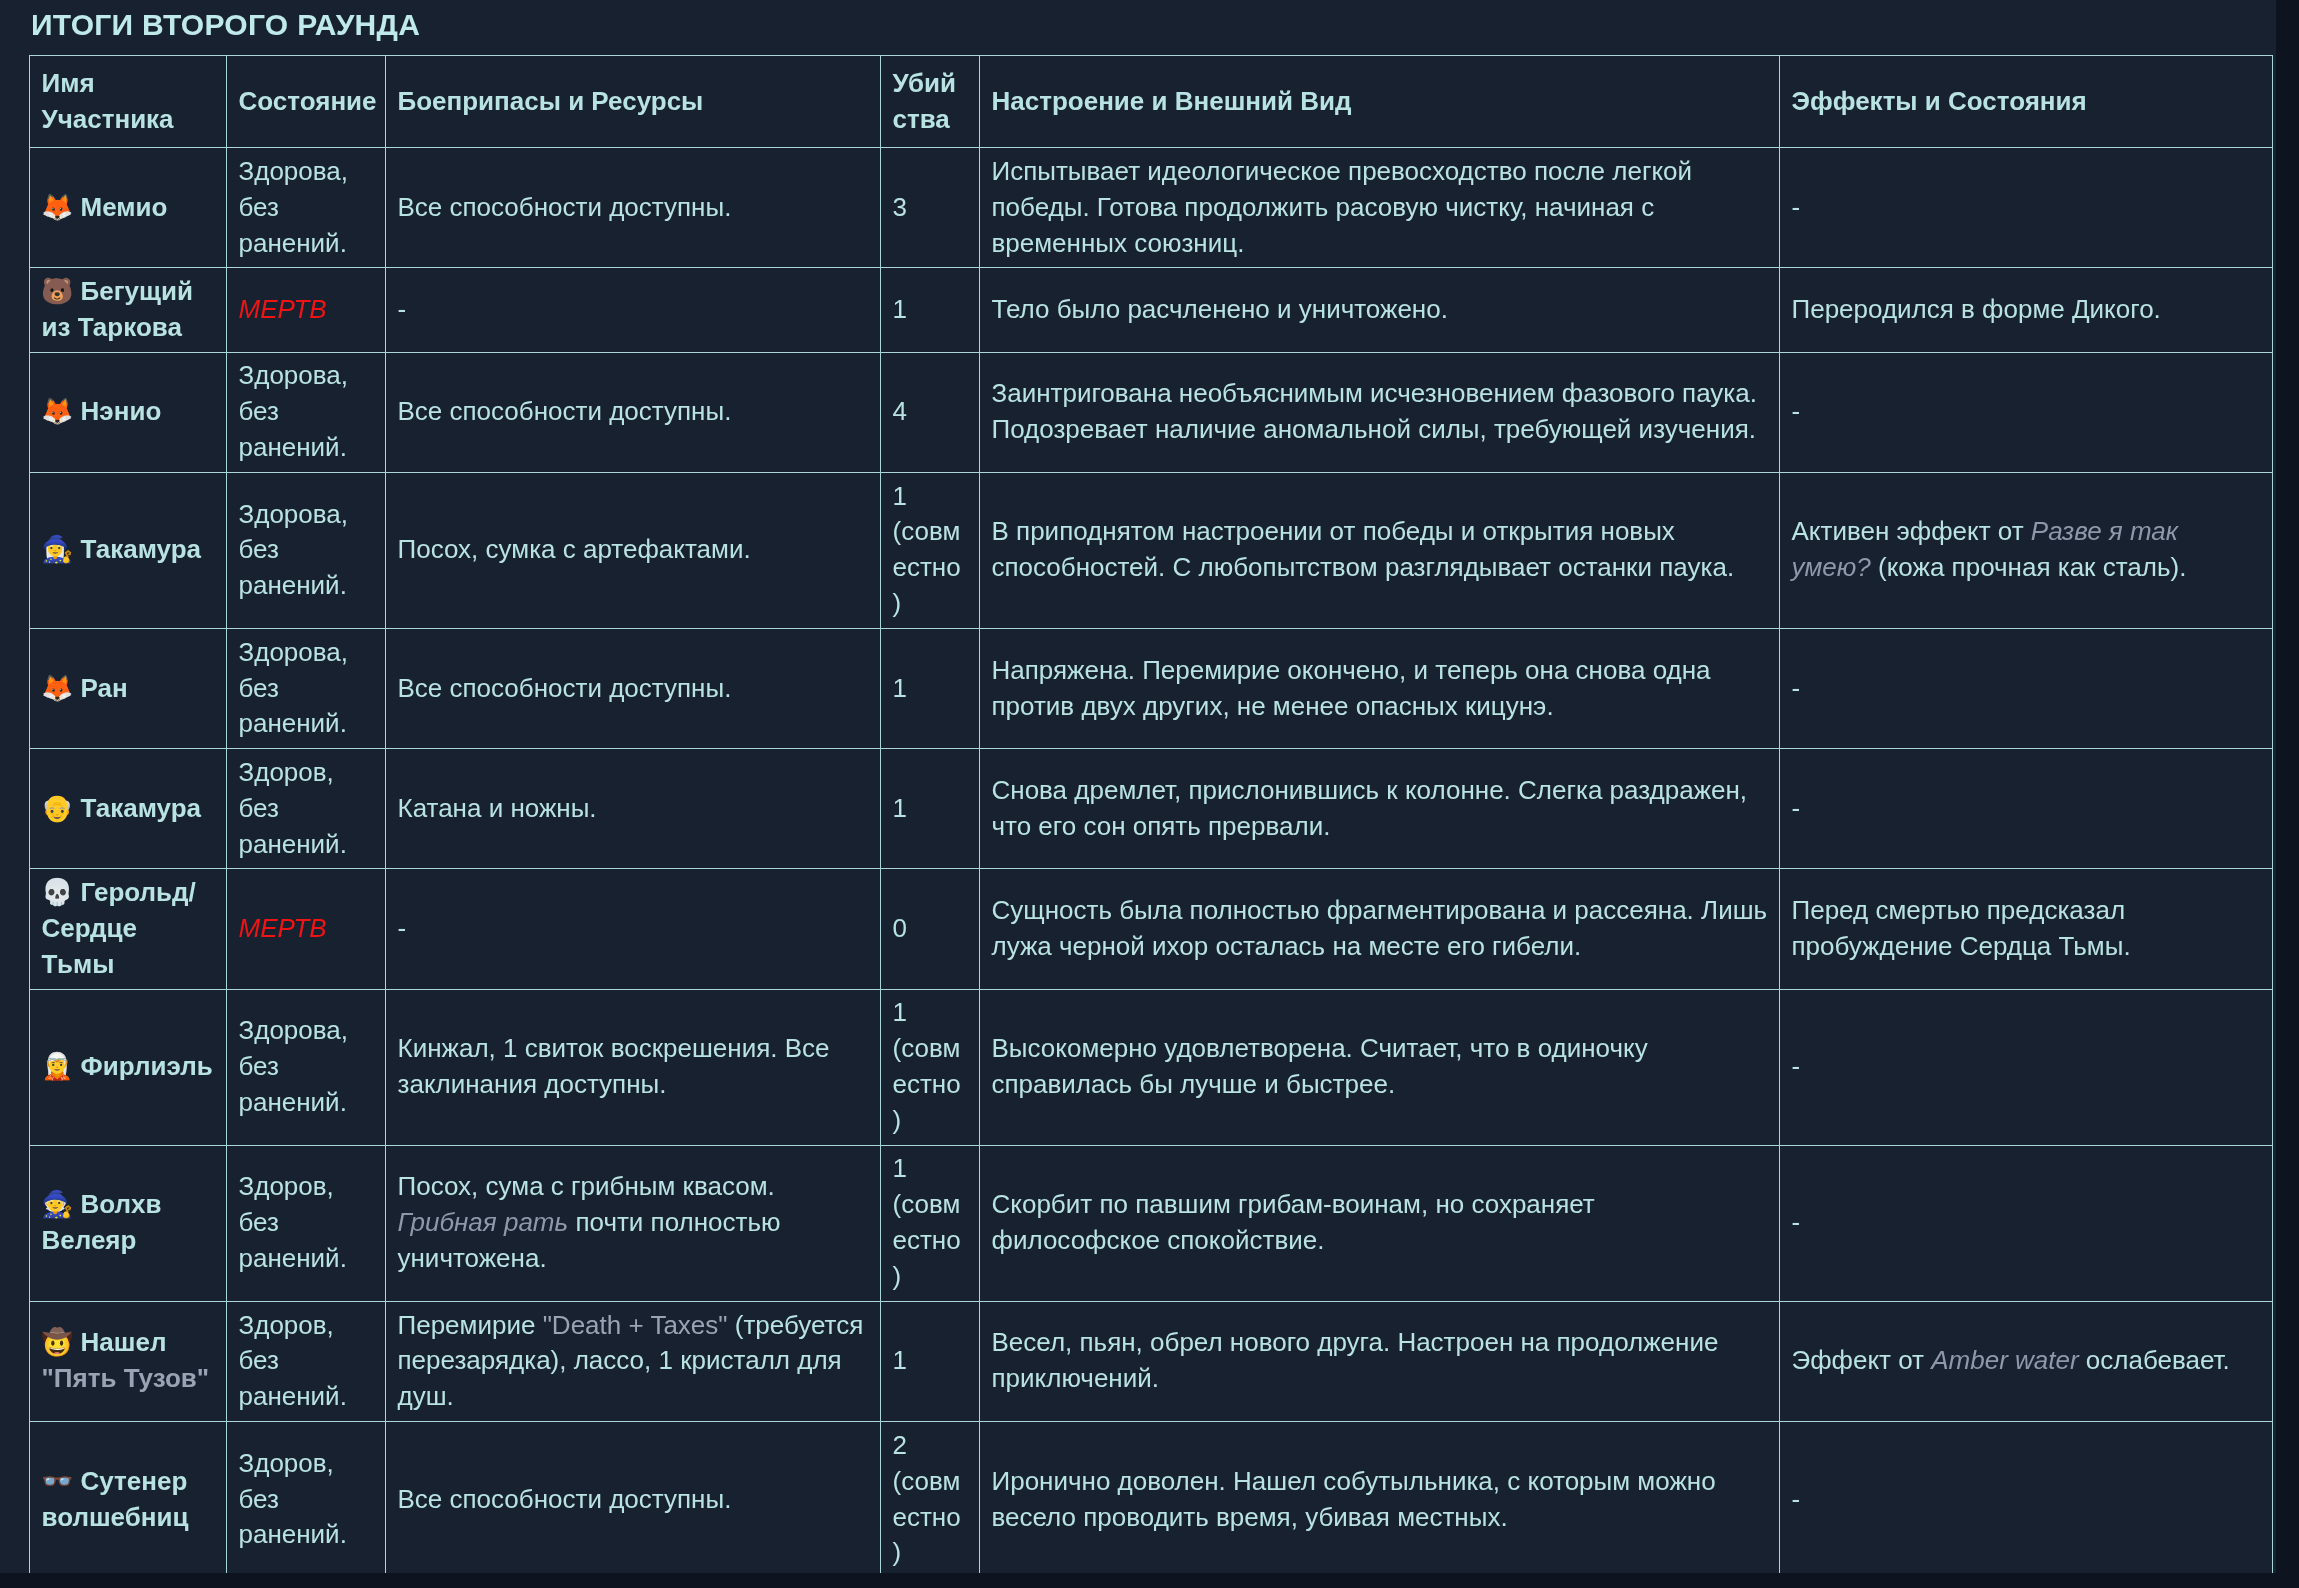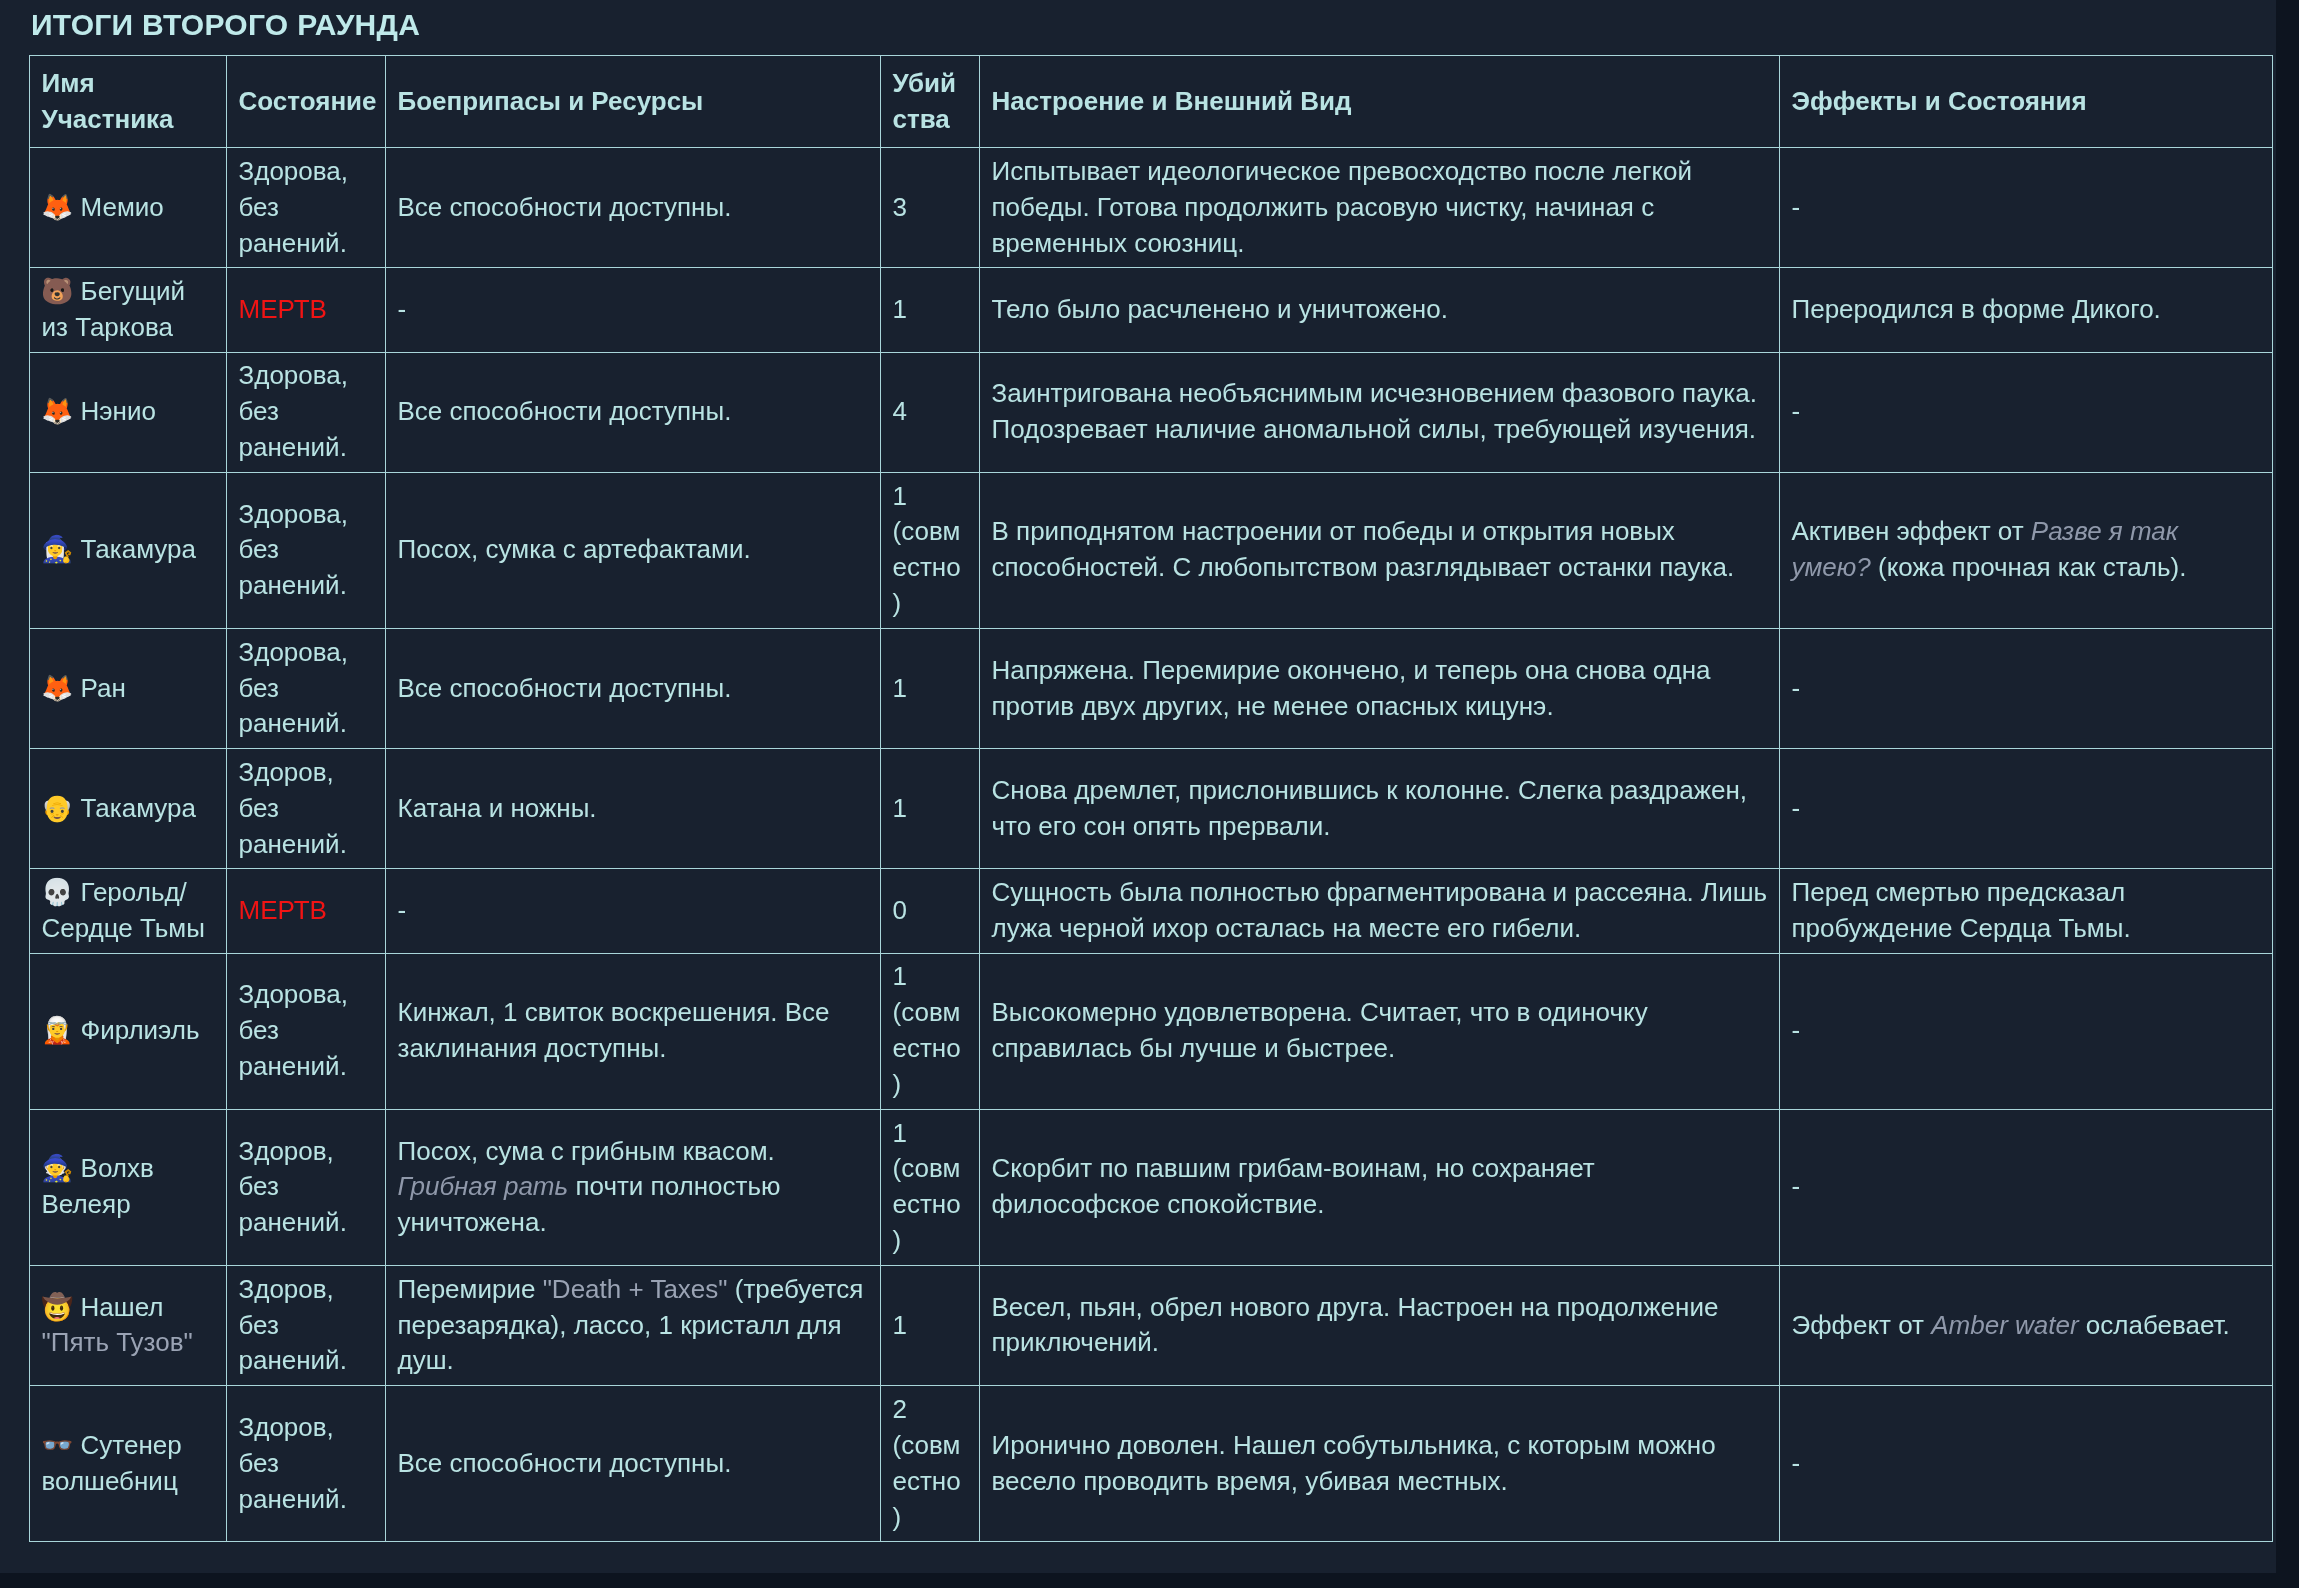--- a/index.html
+++ b/index.html
@@ -36,23 +36,23 @@
     padding:5.8px 11.5px;
     font-size:26px;
     line-height:1.38;
     overflow:hidden;
   }
   .results th{
     font-weight:bold;
     padding:9.6px 11.5px;
   }
   .c-kills,.th-kills{overflow-wrap:anywhere;word-break:break-word;}
-  .c-name{font-weight:normal;padding-left:13.4px;}
+  .c-name{font-weight:bold;padding-left:13.4px;}
   .emoji{margin-right:6.7px;font-style:normal;}
-  .dead{color:#f01414;}
+  .dead{color:#f01414;font-style:italic;}
   .seg-em{color:#8f98aa;font-style:italic;}
   .seg-gray{color:#9aa3b4;}
 </style>
 </head>
 <body>
 
 <div class="page">
   <h1 class="page-title">ИТОГИ ВТОРОГО РАУНДА</h1>
 
   <table class="results">

